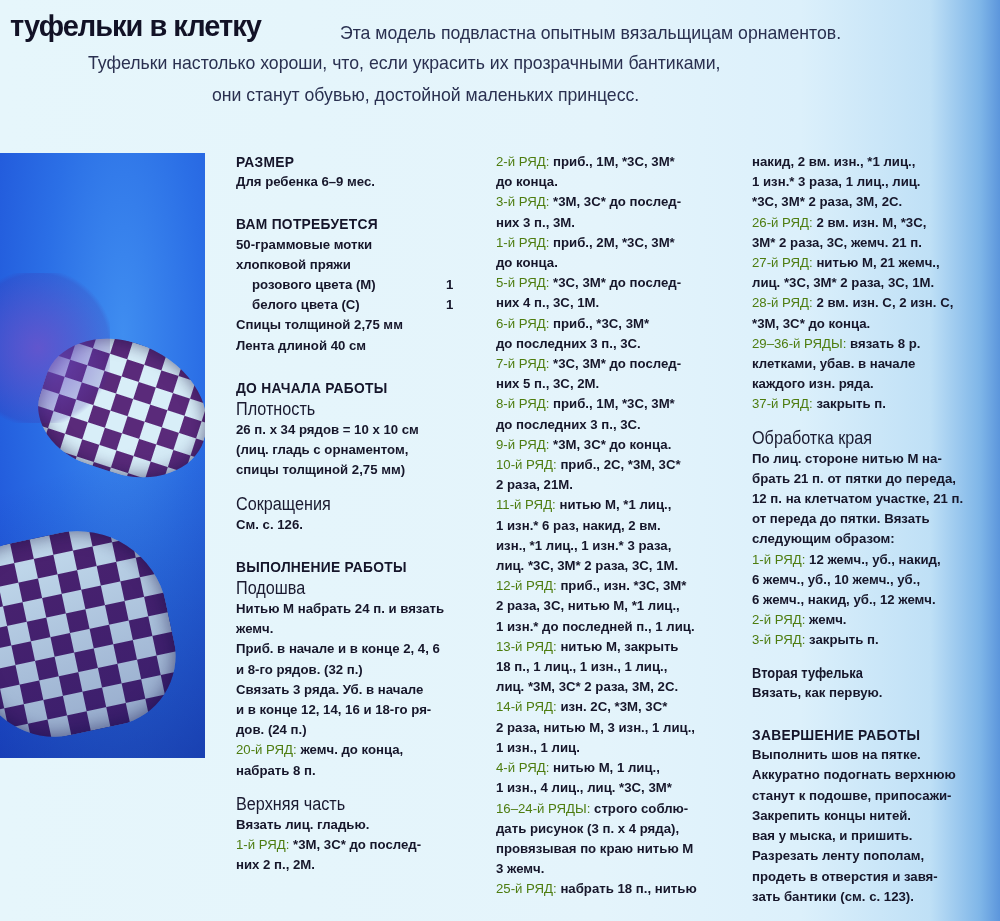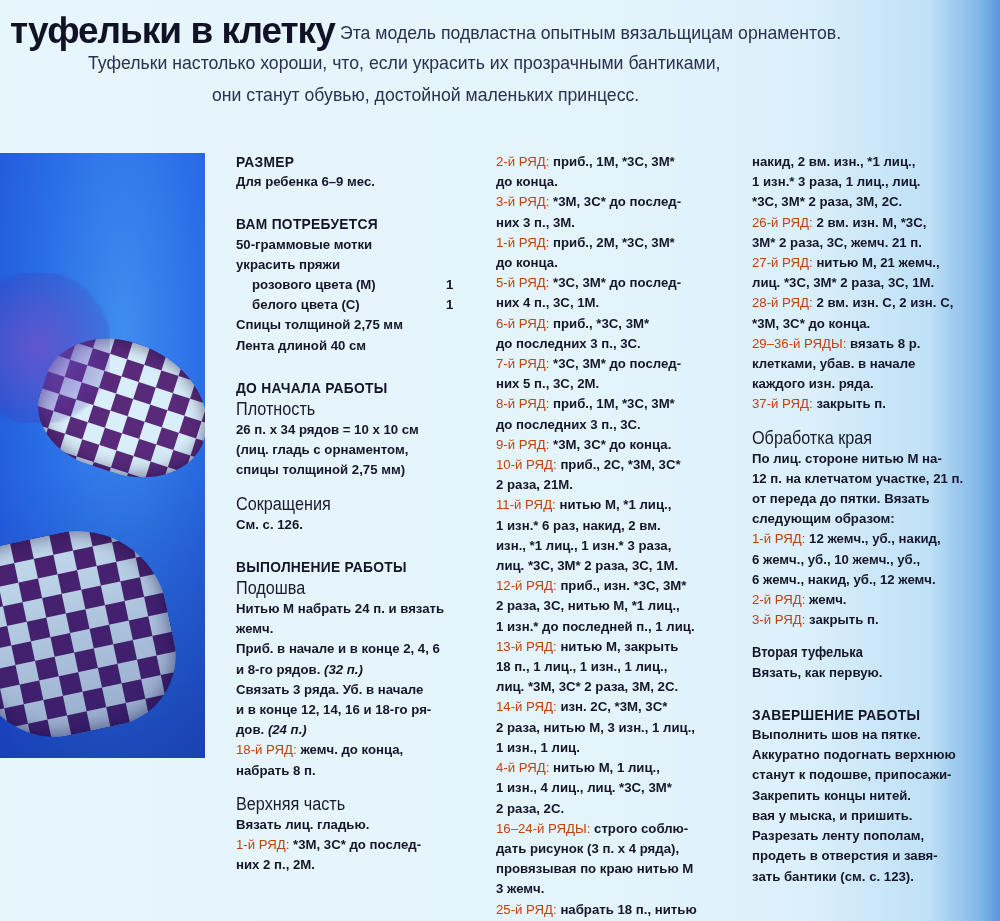--- a/index.html
+++ b/index.html
@@ -3,21 +3,21 @@
 <meta charset="utf-8">
 <style>
   html, body { margin:0; padding:0; }
   body {
     width:1000px; height:921px; overflow:hidden; position:relative;
     background: linear-gradient(90deg, #e6f6fb 0%, #e4f4fb 60%, #dcf0fb 80%, #bfe0f6 93%, #7fb6e8 98%, #5c96dc 100%);
     font-family: "Liberation Sans", sans-serif;
     color:#141428;
   }
   .title-block { position:absolute; left:10px; top:10px; width:990px; }
-  .title { position:absolute; left:0; top:0; font-size:37px; font-weight:bold; letter-spacing:-1px; color:#121226; white-space:nowrap; }
+  .title { position:absolute; left:0; top:0; font-size:29px; font-weight:bold; letter-spacing:-1px; color:#121226; white-space:nowrap; }
   .intro1 { position:absolute; left:330px; top:12px; font-size:19px; color:#2a3050; white-space:nowrap; transform:scaleX(0.93); transform-origin:left; }
   .intro2 { position:absolute; left:78px; top:42px; font-size:19px; color:#2a3050; white-space:nowrap; transform:scaleX(0.93); transform-origin:left; }
   .intro3 { position:absolute; left:202px; top:74px; font-size:19px; color:#2a3050; white-space:nowrap; transform:scaleX(0.93); transform-origin:left; }
 
   .photo {
     position:absolute; left:0; top:153px; width:205px; height:605px; overflow:hidden;
     background: radial-gradient(ellipse at 60% 30%, #3f8df0 0%, #2b6fe6 45%, #1d4fd6 100%);
   }
   .shoe { position:absolute; border-radius:40%; }
   .shoe1 {
@@ -43,23 +43,23 @@
 
   .col { position:absolute; font-size:13.2px; line-height:20.2px; font-weight:bold; color:#16162a; }
   .col1 { left:236px; top:152px; width:260px; }
   .col2 { left:496px; top:152px; width:265px; }
   .col3 { left:752px; top:152px; width:225px; }
   .h-caps { font-weight:bold; font-size:15px; letter-spacing:0.3px; color:#15152a; transform:scaleX(0.92); transform-origin:left; display:block; }
   .h-sub { font-weight:normal; font-size:18px; color:#1a1a30; transform:scaleX(0.9); transform-origin:left; display:block; line-height:22px; }
   .h-sub-bold { font-weight:bold; font-size:14px; color:#15152a; transform:scaleX(0.92); transform-origin:left; display:block; }
   .line { display:block; white-space:nowrap; }
   .indent { padding-left:16px; }
-  .row-label { color:#c2410c; font-weight:normal; }
+  .row-label { color:#4d7c0f; font-weight:normal; }
   .qty { position:absolute; left:210px; }
-  .ital { font-style:italic; }
+  .ital { }
   .gap { height:12px; }
   .gap-lg { height:22px; }
 </style>
 </head>
 <body>
 
 <div class="title-block">
   <div class="title">туфельки в клетку</div>
   <div class="intro1">Эта модель подвластна опытным вязальщицам орнаментов.</div>
   <div class="intro2">Туфельки настолько хороши, что, если украсить их прозрачными бантиками,</div>
@@ -72,21 +72,21 @@
   <div class="ribbon"></div>
   <div class="photo-shadow"></div>
 </div>
 
 <div class="col col1">
   <span class="h-caps">РАЗМЕР</span>
   <span class="line">Для ребенка 6–9 мес.</span>
   <div class="gap-lg"></div>
   <span class="h-caps">ВАМ ПОТРЕБУЕТСЯ</span>
   <span class="line">50-граммовые мотки</span>
-  <span class="line">украсить пряжи</span>
+  <span class="line">хлопковой пряжи</span>
   <span class="line indent" style="position:relative">
     <span>розового цвета (М)</span>
     <span class="qty">1</span>
   </span>
   <span class="line indent" style="position:relative">
     <span>белого цвета (С)</span>
     <span class="qty">1</span>
   </span>
   <span class="line">Спицы толщиной 2,75 мм</span>
   <span class="line">Лента длиной 40 см</span>
@@ -102,21 +102,21 @@
   <div class="gap-lg"></div>
   <span class="h-caps">ВЫПОЛНЕНИЕ РАБОТЫ</span>
   <span class="h-sub">Подошва</span>
   <span class="line">Нитью М набрать 24 п. и вязать</span>
   <span class="line">жемч.</span>
   <span class="line">Приб. в начале и в конце 2, 4, 6</span>
   <span class="line"><span>и  8-го рядов.</span> <span class="ital">(32 п.)</span></span>
   <span class="line">Связать 3 ряда. Уб. в начале</span>
   <span class="line">и в конце 12, 14, 16 и 18-го ря-</span>
   <span class="line"><span>дов.</span> <span class="ital">(24 п.)</span></span>
-  <span class="line"><span class="row-label">18-й РЯД:</span> <span>жемч. до конца,</span></span>
+  <span class="line"><span class="row-label">20-й РЯД:</span> <span>жемч. до конца,</span></span>
   <span class="line">набрать 8 п.</span>
   <div class="gap"></div>
   <span class="h-sub">Верхняя часть</span>
   <span class="line">Вязать лиц. гладью.</span>
   <span class="line"><span class="row-label">1-й РЯД:</span> <span>*3М, 3С* до послед-</span></span>
   <span class="line">них 2 п., 2М.</span>
 </div>
 
 <div class="col col2" id="col2">
     <span class="line"><span class="row-label">2-й РЯД:</span> <span>приб., 1М, *3С, 3М*</span></span>
@@ -144,21 +144,20 @@
     <span class="line"><span>2 раза, 3С, нитью М, *1 лиц.,</span></span>
     <span class="line"><span>1 изн.* до последней п., 1 лиц.</span></span>
     <span class="line"><span class="row-label">13-й РЯД:</span> <span>нитью М, закрыть</span></span>
     <span class="line"><span>18 п., 1 лиц., 1 изн., 1 лиц.,</span></span>
     <span class="line"><span>лиц. *3М, 3С* 2 раза, 3М, 2С.</span></span>
     <span class="line"><span class="row-label">14-й РЯД:</span> <span>изн. 2С, *3М, 3С*</span></span>
     <span class="line"><span>2 раза, нитью М, 3 изн., 1 лиц.,</span></span>
     <span class="line"><span>1 изн., 1 лиц.</span></span>
     <span class="line"><span class="row-label">4-й РЯД:</span> <span>нитью М, 1 лиц.,</span></span>
     <span class="line"><span>1 изн., 4 лиц., лиц. *3С, 3М*</span></span>
-    <span class="line"><span>2 раза, 2С.</span></span>
     <span class="line"><span class="row-label">16–24-й РЯДЫ:</span> <span>строго соблю-</span></span>
     <span class="line"><span>дать рисунок (3 п. х 4 ряда),</span></span>
     <span class="line"><span>провязывая по краю нитью М</span></span>
     <span class="line"><span>3 жемч.</span></span>
     <span class="line"><span class="row-label">25-й РЯД:</span> <span>набрать 18 п., нитью</span></span>
     <span class="line"></span>
   </div>
 
 <div class="col col3">
   <div id="col3-top">
@@ -173,20 +172,21 @@
       <span class="line"><span>*3М, 3С* до конца.</span></span>
       <span class="line"><span class="row-label">29–36-й РЯДЫ:</span> <span>вязать 8 р.</span></span>
       <span class="line"><span>клетками, убав. в начале</span></span>
       <span class="line"><span>каждого изн. ряда.</span></span>
       <span class="line"><span class="row-label">37-й РЯД:</span> <span>закрыть п.</span></span>
     </div>
   <div class="gap"></div>
   <span class="h-sub">Обработка края</span>
   <div id="col3-edging">
       <span class="line">По лиц. стороне нитью М на-</span>
+      <span class="line">брать 21 п. от пятки до переда,</span>
       <span class="line">12 п. на клетчатом участке, 21 п.</span>
       <span class="line">от переда до пятки. Вязать</span>
       <span class="line">следующим образом:</span>
       <span class="line"><span class="row-label">1-й РЯД:</span> <span>12 жемч., уб., накид,</span></span>
       <span class="line"><span>6 жемч., уб., 10 жемч., уб.,</span></span>
       <span class="line"><span>6 жемч., накид, уб., 12 жемч.</span></span>
       <span class="line"><span class="row-label">2-й РЯД:</span> <span>жемч.</span></span>
       <span class="line"><span class="row-label">3-й РЯД:</span> <span>закрыть п.</span></span>
     </div>
   <div class="gap"></div>

